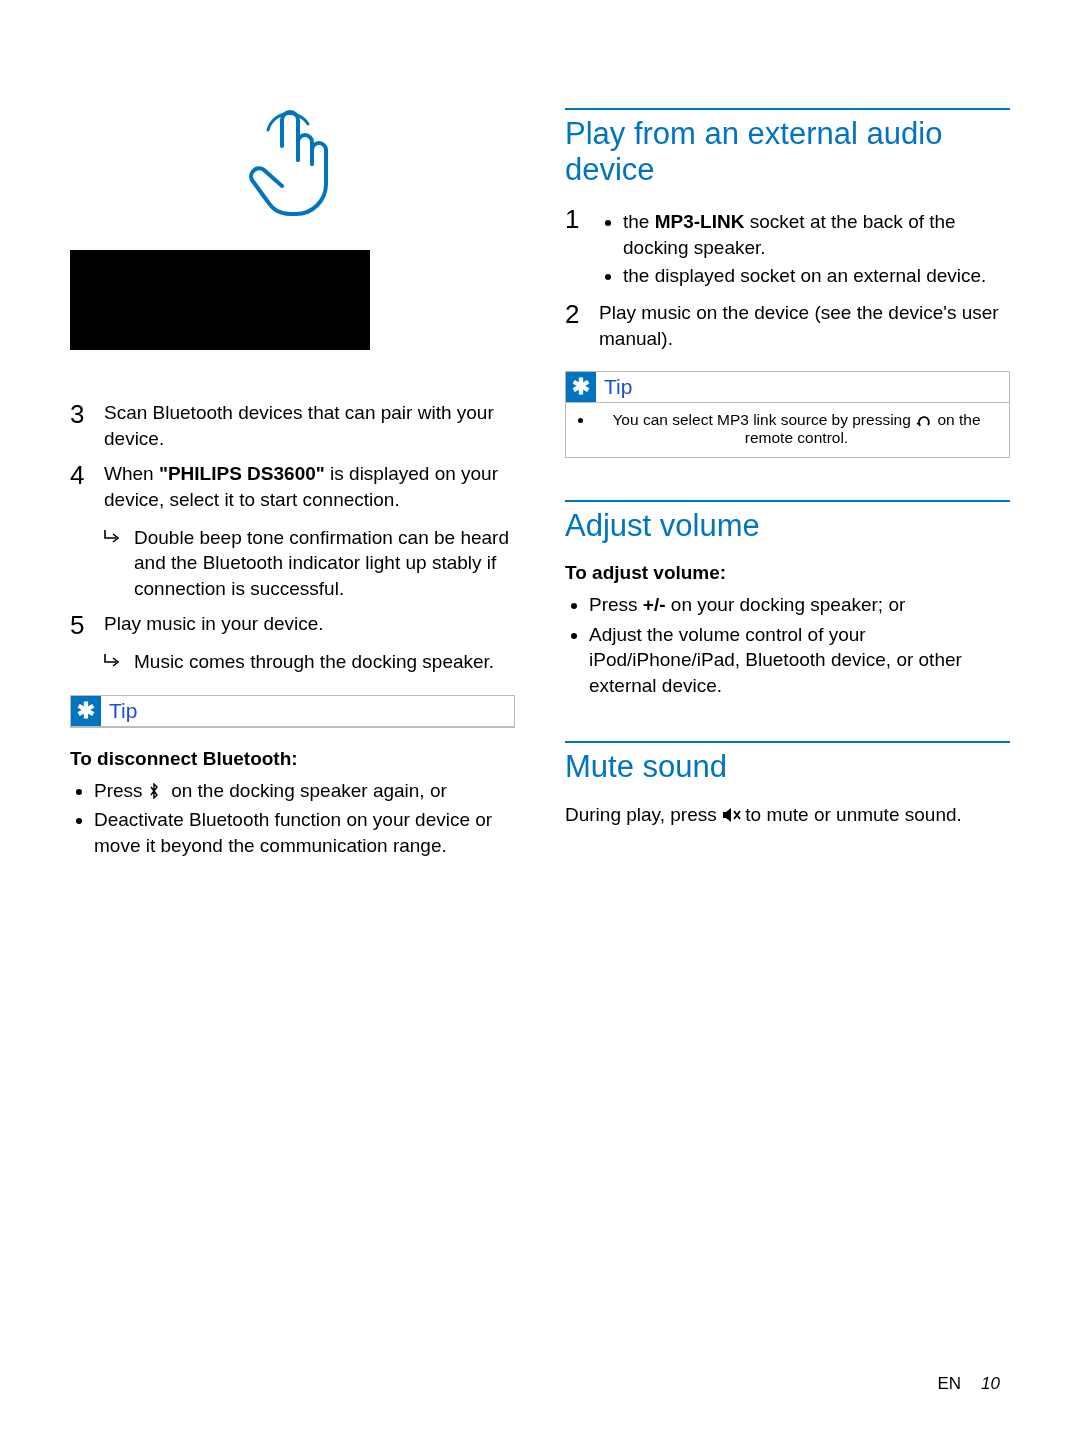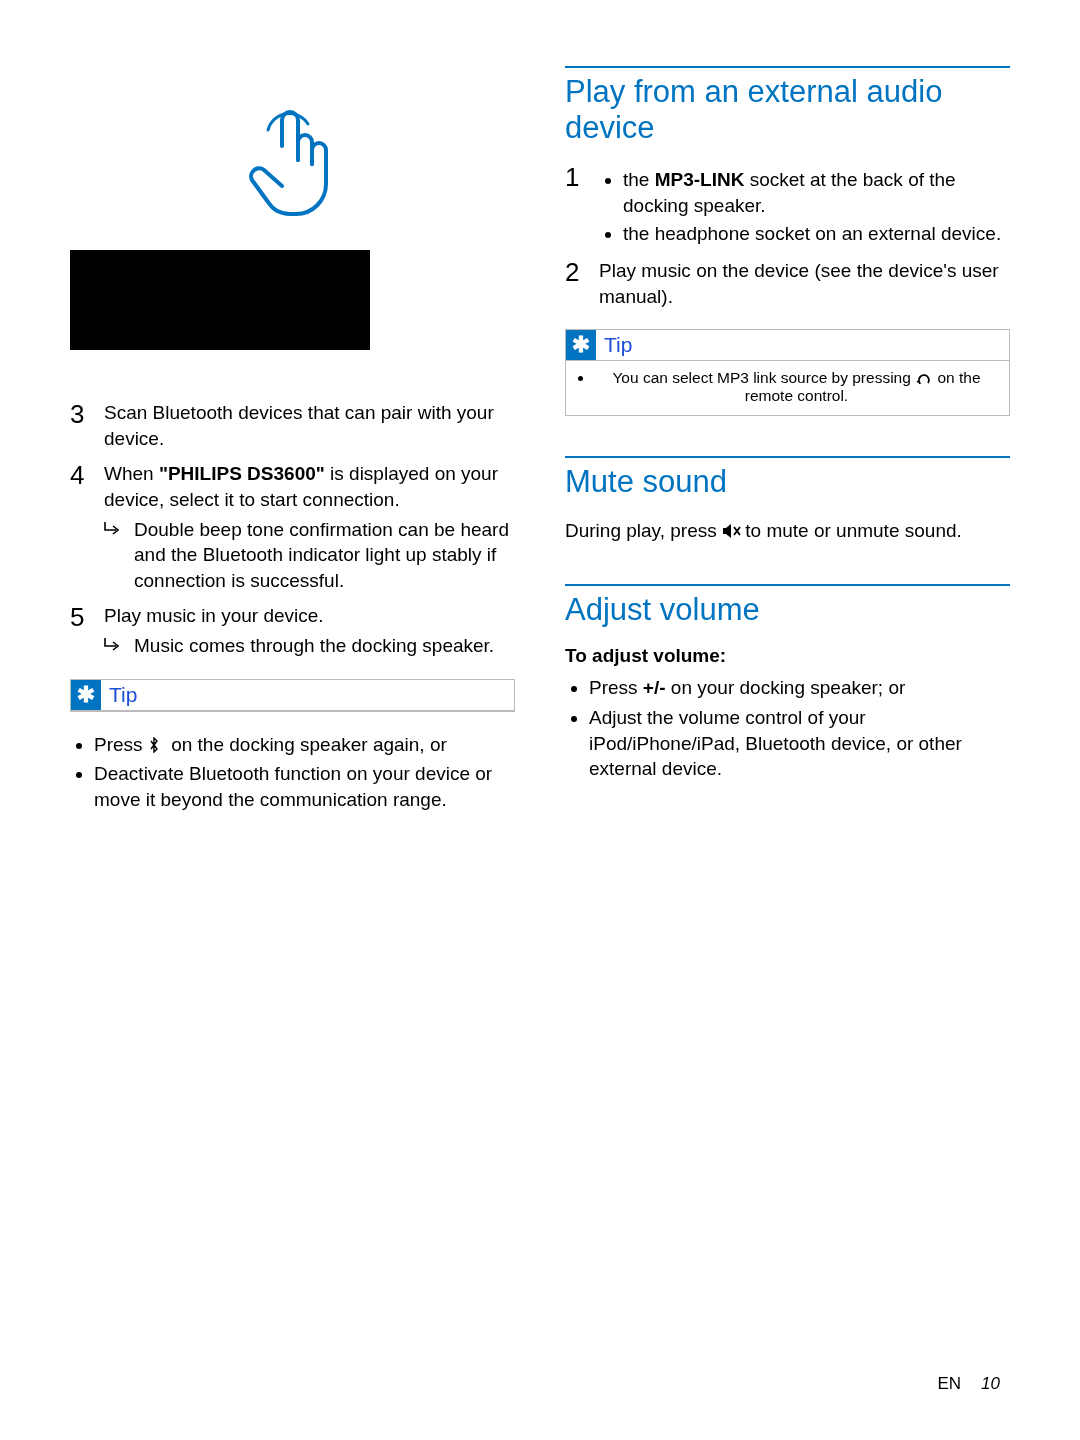--- a/index.html
+++ b/index.html
@@ -42,21 +42,21 @@
     font-size: 26px;
     font-weight: 300;
     min-width: 20px;
     flex-shrink: 0;
     line-height: 1.1;
   }
   .step-body { flex: 1; }
   .sub-arrow {
     display: flex;
     gap: 12px;
-    margin-top: 4px;
+    margin-top: 12px;
   }
   .arrow-g {
     flex-shrink: 0;
     width: 18px;
     display:flex;
     align-items:flex-start;
     padding-top:4px;
   }
   .sub-bullets {
     list-style: disc;
@@ -110,21 +110,21 @@
     margin-bottom: 6px;
   }
   .section-title {
     color: #0073c1;
     font-size: 31px;
     font-weight: 400;
     line-height: 1.15;
     margin-bottom: 18px;
   }
   .right-col { padding-top: 6px; }
-  .sec { margin-bottom: 40px; }
+  .sec { margin-bottom: 40px; margin-top: 42px; }
   .body-p {
     font-size: 19px;
     line-height: 1.35;
   }
   .inline-icon {
     display:inline-block;
     vertical-align: -2px;
     width: 18px;
     height: 16px;
   }
@@ -194,20 +194,21 @@
       </div>
     </div>
 
     <div class="tip-box">
       <div class="tip-head">
         <div class="tip-icon">✱</div>
         <div class="tip-label">Tip</div>
       </div>
     </div>
 
+    <div class="bold-label">To disconnect Bluetooth:</div>
     <ul class="plain-bullets">
       <li>
         <span>Press </span><span class="inline-icon"><svg width="12" height="16" viewBox="0 0 12 16">
               <path d="M3 4 L9 12 L6 15 V1 L9 4 L3 12" fill="none" stroke="#000" stroke-width="1.4"></path>
             </svg></span><span> on the docking speaker again, or</span>
       </li>
       <li>Deactivate Bluetooth function on your device or move it beyond the communication range.</li>
     </ul>
 
   </div>
@@ -218,21 +219,21 @@
       <div class="h-rule"></div>
       <div class="section-title">Play from an external audio device</div>
 
       <div class="step">
         <div class="step-num">1</div>
         <div class="step-body">
           <ul class="sub-bullets">
             <li>
               <span>the </span><span class="strong">MP3-LINK</span><span> socket at the back of the docking speaker.</span>
             </li>
-            <li>the headphone socket on an external device.</li>
+            <li>the displayed socket on an external device.</li>
           </ul>
         </div>
       </div>
 
       <div class="step">
         <div class="step-num">2</div>
         <div class="step-body">Play music on the device (see the device's user manual).</div>
       </div>
 
       <div class="tip-box">
@@ -243,43 +244,43 @@
         <div class="tip-body">
           <ul>
               <li>
             <span>You can select MP3 link source by pressing </span><span class="inline-icon"><svg width="16" height="14" viewBox="0 0 16 14">
                     <path d="M3 10 A5 5 0 1 1 12 12 M1 11 L3 10 L4 13" fill="none" stroke="#000" stroke-width="1.8"></path>
                   </svg></span><span> on the remote control.</span>
           </li>
             </ul>
         </div>
       </div>
-    </div>
-
-    <div class="sec">
-      <div class="h-rule"></div>
-      <div class="section-title">Mute sound</div>
-      <p class="body-p">
-        <span>During play, press </span><span class="inline-icon"><svg width="20" height="16" viewBox="0 0 20 16">
-              <path d="M1 5 H4 L9 1 V15 L4 11 H1 Z" fill="#000"></path>
-              <path d="M12 4 L18 12 M18 4 L12 12" stroke="#000" stroke-width="1.8" fill="none"></path>
-            </svg></span><span> to mute or unmute sound.</span>
-      </p>
     </div>
 
     <div class="sec">
       <div class="h-rule"></div>
       <div class="section-title">Adjust volume</div>
       <div class="bold-label" style="margin-top:0">To adjust volume:</div>
       <ul class="plain-bullets">
         <li>
           <span>Press </span><span class="strong">+/-</span><span> on your docking speaker; or</span>
         </li>
         <li>Adjust the volume control of your iPod/iPhone/iPad, Bluetooth device, or other external device.</li>
       </ul>
     </div>
 
+    <div class="sec">
+      <div class="h-rule"></div>
+      <div class="section-title">Mute sound</div>
+      <p class="body-p">
+        <span>During play, press </span><span class="inline-icon"><svg width="20" height="16" viewBox="0 0 20 16">
+              <path d="M1 5 H4 L9 1 V15 L4 11 H1 Z" fill="#000"></path>
+              <path d="M12 4 L18 12 M18 4 L12 12" stroke="#000" stroke-width="1.8" fill="none"></path>
+            </svg></span><span> to mute or unmute sound.</span>
+      </p>
+    </div>
+
   </div>
 </div>
 
 <div class="footer">
   <span class="lang">EN</span><span class="pg">10</span>
 </div>
 
 </body></html>

